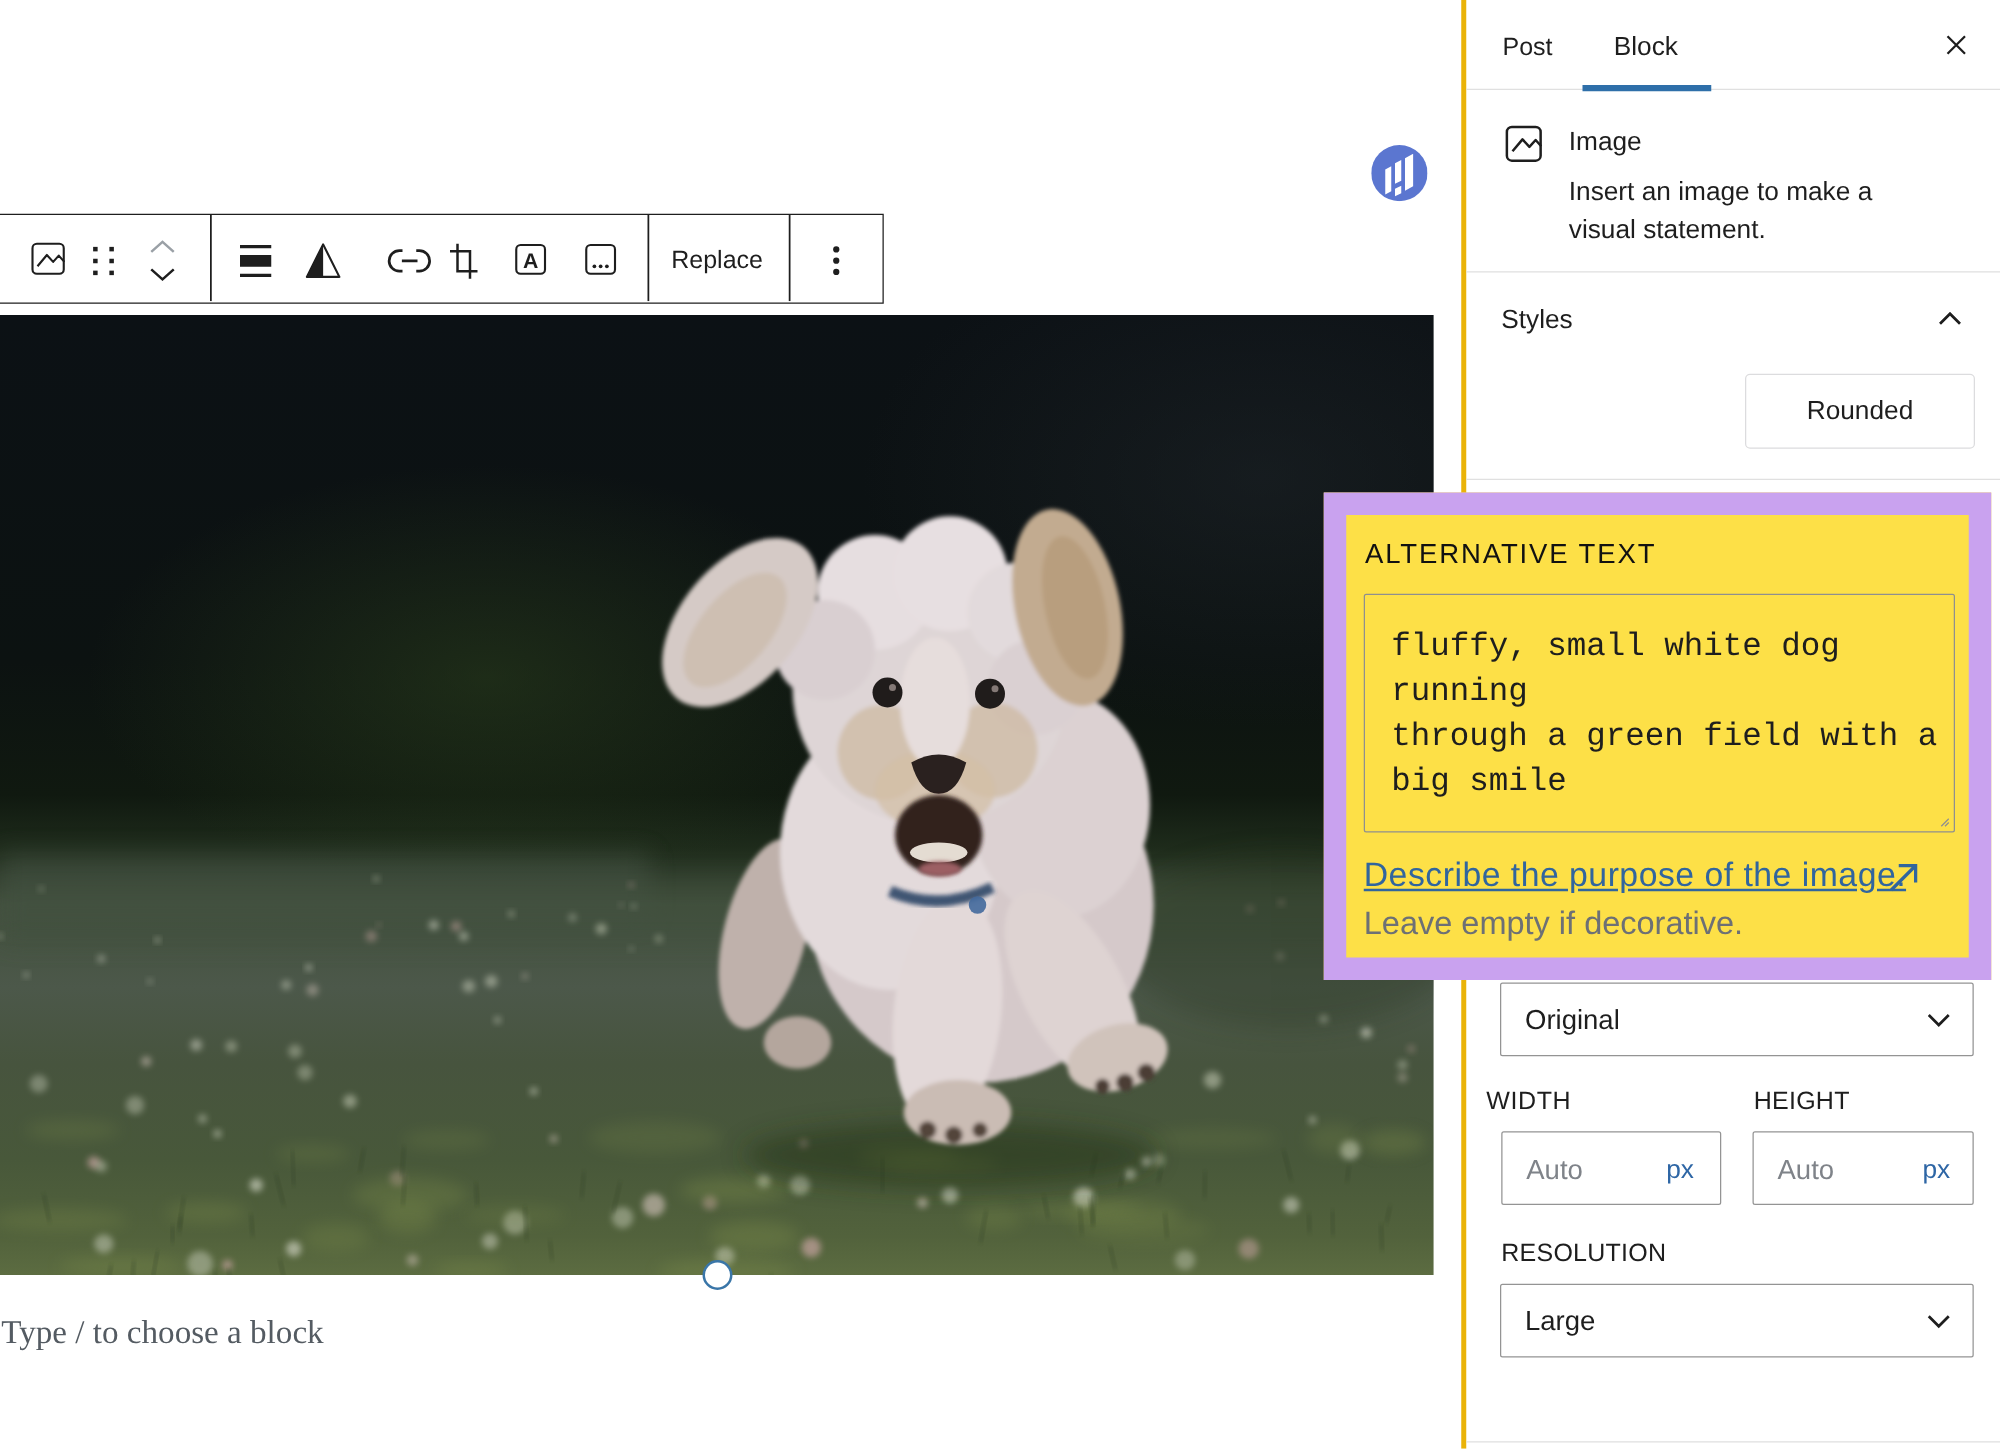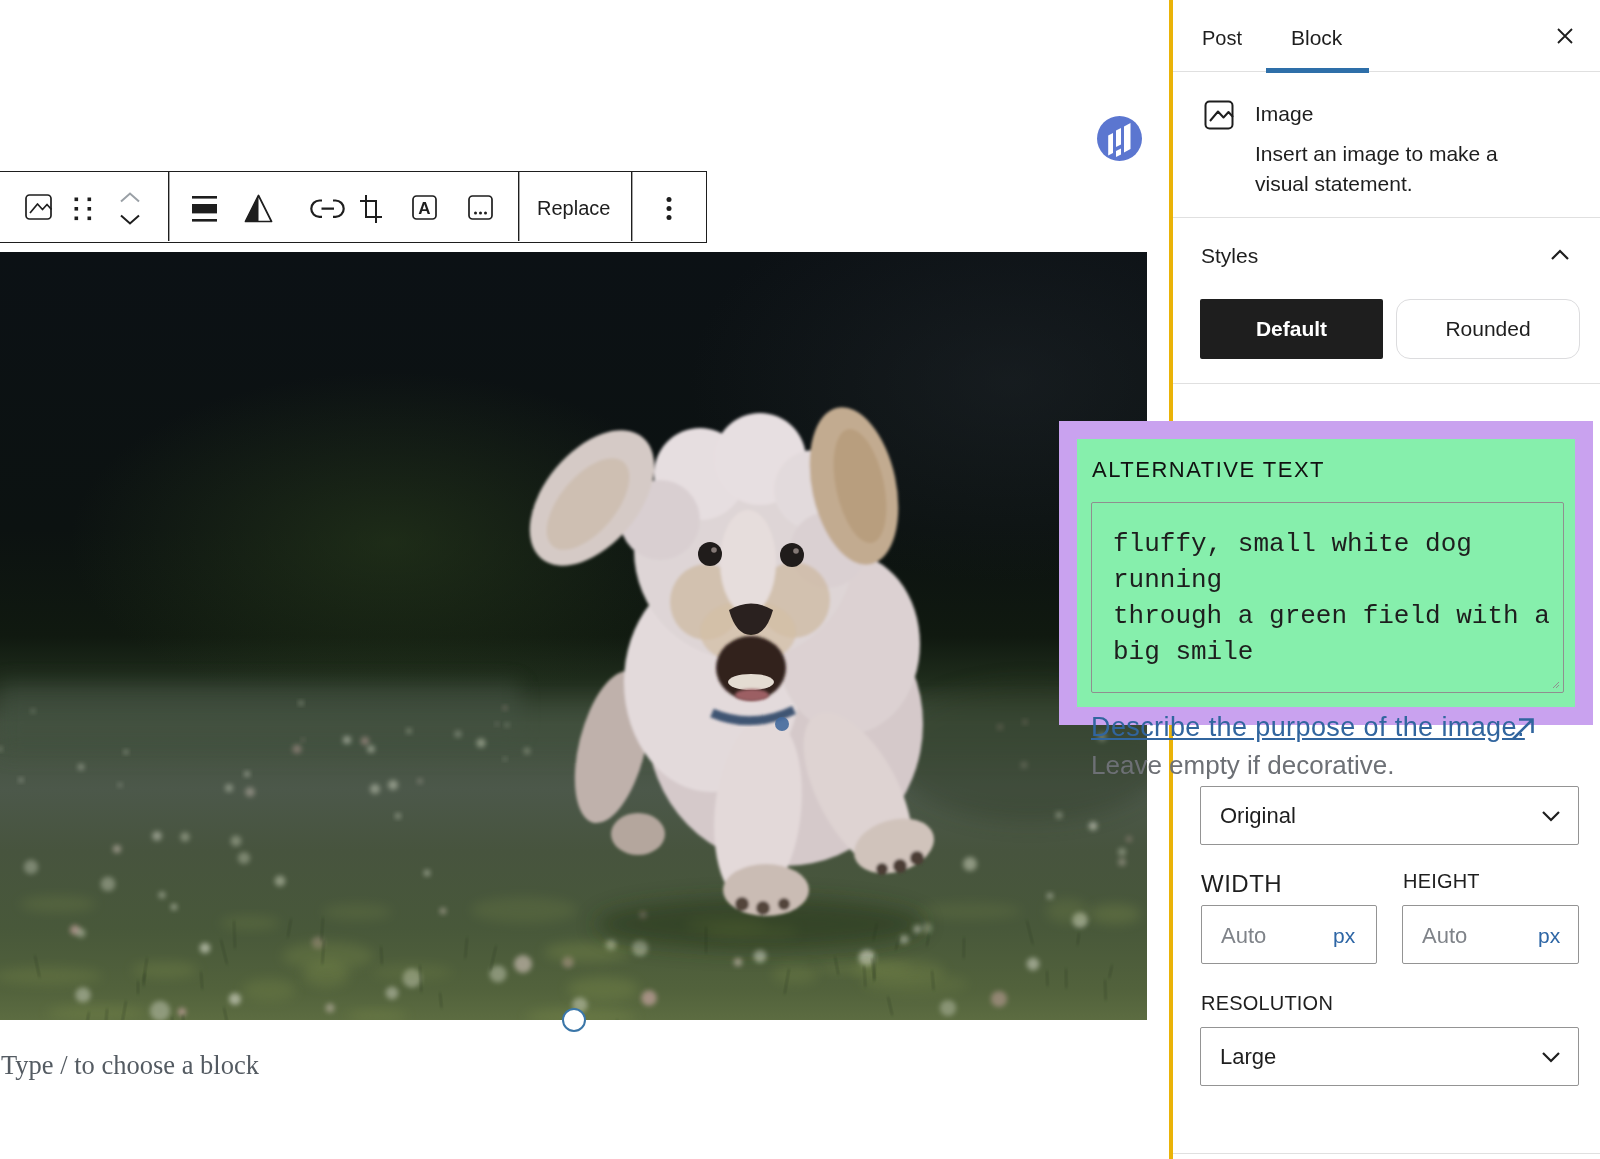--- a/index.html
+++ b/index.html
@@ -316,51 +316,50 @@
       <path d="M6 21 l8 -9.5 5.5 6 5 -5.5 4.5 5" fill="none" stroke="#1e1e1e" stroke-width="2" stroke-linejoin="round"></path>
     </svg>
     <div class="abs" style="left:82px; top:102px; font-size:21px; font-weight:500;">Image</div>
     <div class="abs" style="left:82px; top:139px; width:270px; font-size:21px; line-height:30px; color:#1e1e1e;">Insert an image to make a visual statement.</div>
     <div class="abs" style="left:0; top:217px; width:431px; height:1px; background:#e0e0e0;"></div>
 
     <div class="abs" style="left:28px; top:244px; font-size:21px; font-weight:500;">Styles</div>
     <svg class="abs" style="left:377px; top:247px;" width="20" height="16" viewBox="0 0 20 16">
       <path d="M2 12 L10 4 L18 12" fill="none" stroke="#1e1e1e" stroke-width="2.2"></path>
     </svg>
-    <div class="abs" style="left:27px; top:299px; width:183px; height:60px; background:#1e1e1e; border-radius:2px; color:#fff; font-size:21px; font-weight:700; display:flex; align-items:center; justify-content:center;">Default</div>
-    <div class="abs" style="left:223px; top:299px; width:184px; height:60px; background:#fff; border:1px solid #dcdcde; border-radius:14px; color:#1e1e1e; font-size:21px; display:flex; align-items:center; justify-content:center;">Rounded</div>
+    <div class="abs" style="left:223px; top:299px; width:184px; height:60px; background:#fff; border:1px solid #dcdcde; border-radius:4px; color:#1e1e1e; font-size:21px; display:flex; align-items:center; justify-content:center;">Rounded</div>
     <div class="abs" style="left:0; top:383px; width:431px; height:1px; background:#e0e0e0;"></div>
 
     <div class="abs" style="left:27px; top:786px; width:379px; height:59px; border:1.3px solid #949494; border-radius:2px;"></div>
     <div class="abs" style="left:47px; top:803px; font-size:22px; color:#1e1e1e;text-align:center;">Original</div>
     <svg class="abs" style="left:366px; top:808px;" width="24" height="16" viewBox="0 0 24 16">
       <path d="M4 4 L12 12 L20 4" fill="none" stroke="#1e1e1e" stroke-width="2.2"></path>
     </svg>
 
-    <div class="abs" style="left:28px; top:870px; font-size:24px; font-weight:500; letter-spacing:0.5px;">WIDTH</div>
+    <div class="abs" style="left:16px; top:870px; font-size:20px; font-weight:500; letter-spacing:0.5px;">WIDTH</div>
     <div class="abs" style="left:230px; top:870px; font-size:20px; font-weight:500; letter-spacing:0.2px;">HEIGHT</div>
     <div class="abs" style="left:28px; top:905px; width:176px; height:59px; border:1.3px solid #949494; border-radius:2px;"></div>
     <div class="abs" style="left:229px; top:905px; width:177px; height:59px; border:1.3px solid #949494; border-radius:2px;"></div>
     <div class="abs" style="left:48px; top:923px; font-size:22px; color:#7f8389;">Auto</div>
     <div class="abs" style="left:160px; top:924px; font-size:21px; color:#2e66a5;">px</div>
     <div class="abs" style="left:249px; top:923px; font-size:22px; color:#7f8389;">Auto</div>
     <div class="abs" style="left:365px; top:924px; font-size:21px; color:#2e66a5;">px</div>
 
     <div class="abs" style="left:28px; top:992px; font-size:20px; font-weight:500; letter-spacing:0.2px;">RESOLUTION</div>
     <div class="abs" style="left:27px; top:1027px; width:379px; height:59px; border:1.3px solid #949494; border-radius:2px;"></div>
     <div class="abs" style="left:47px; top:1044px; font-size:22px; color:#1e1e1e;">Large</div>
     <svg class="abs" style="left:366px; top:1049px;" width="24" height="16" viewBox="0 0 24 16">
       <path d="M4 4 L12 12 L20 4" fill="none" stroke="#1e1e1e" stroke-width="2.2"></path>
     </svg>
     <div class="abs" style="left:0; top:1153px; width:431px; height:1px; background:#e0e0e0;"></div>
 
     <div class="abs" style="left:428px; top:390px; width:3px; height:623px; background:#9b9ea1; border-radius:2px;"></div>
   </div>
 
-  <div class="abs" id="purplebox" style="left:1059px; top:394px; width:534px; height:304px; background:#86efac; border:18px solid #c9a2ef;margin-top:27px;">
+  <div class="abs" id="purplebox" style="left:1059px; top:394px; width:534px; height:390px; background:#fde047; border:18px solid #c9a2ef;">
     <div class="abs" style="left:15px; top:18px; font-size:22px; font-weight:500; letter-spacing:1.5px; color:#111;">ALTERNATIVE TEXT</div>
     <div class="abs" style="left:14px; top:63px; width:473px; height:191px; border:1.3px solid #8f8f8f; border-radius:2px;font-family:Liberation Mono, monospace;">
       <div class="abs" style="left:21px; top:23px; width:445px; font-size:26px; line-height:36px; color:#1e1e1e;">fluffy, small white dog running<br>through a green field with a big smile</div>
       <svg class="abs" style="right:2px; bottom:2px;" width="10" height="10" viewBox="0 0 10 10">
         <path d="M2 8 L8 2 M5 8 L8 5" stroke="#8f8f8f" stroke-width="1" fill="none"></path>
       </svg>
     </div>
     <div class="abs" style="left:14px; top:273px; font-size:27px; letter-spacing:0.4px; color:#31659e; text-decoration:underline;">Describe the purpose of the image.</div>
     <svg class="abs" style="left:432px; top:276px;" width="28" height="28" viewBox="0 0 28 28">
       <path d="M4 24 L23 5 M10 4.5 L23.5 4.5 L23.5 18" fill="none" stroke="#31659e" stroke-width="2.6"></path>

